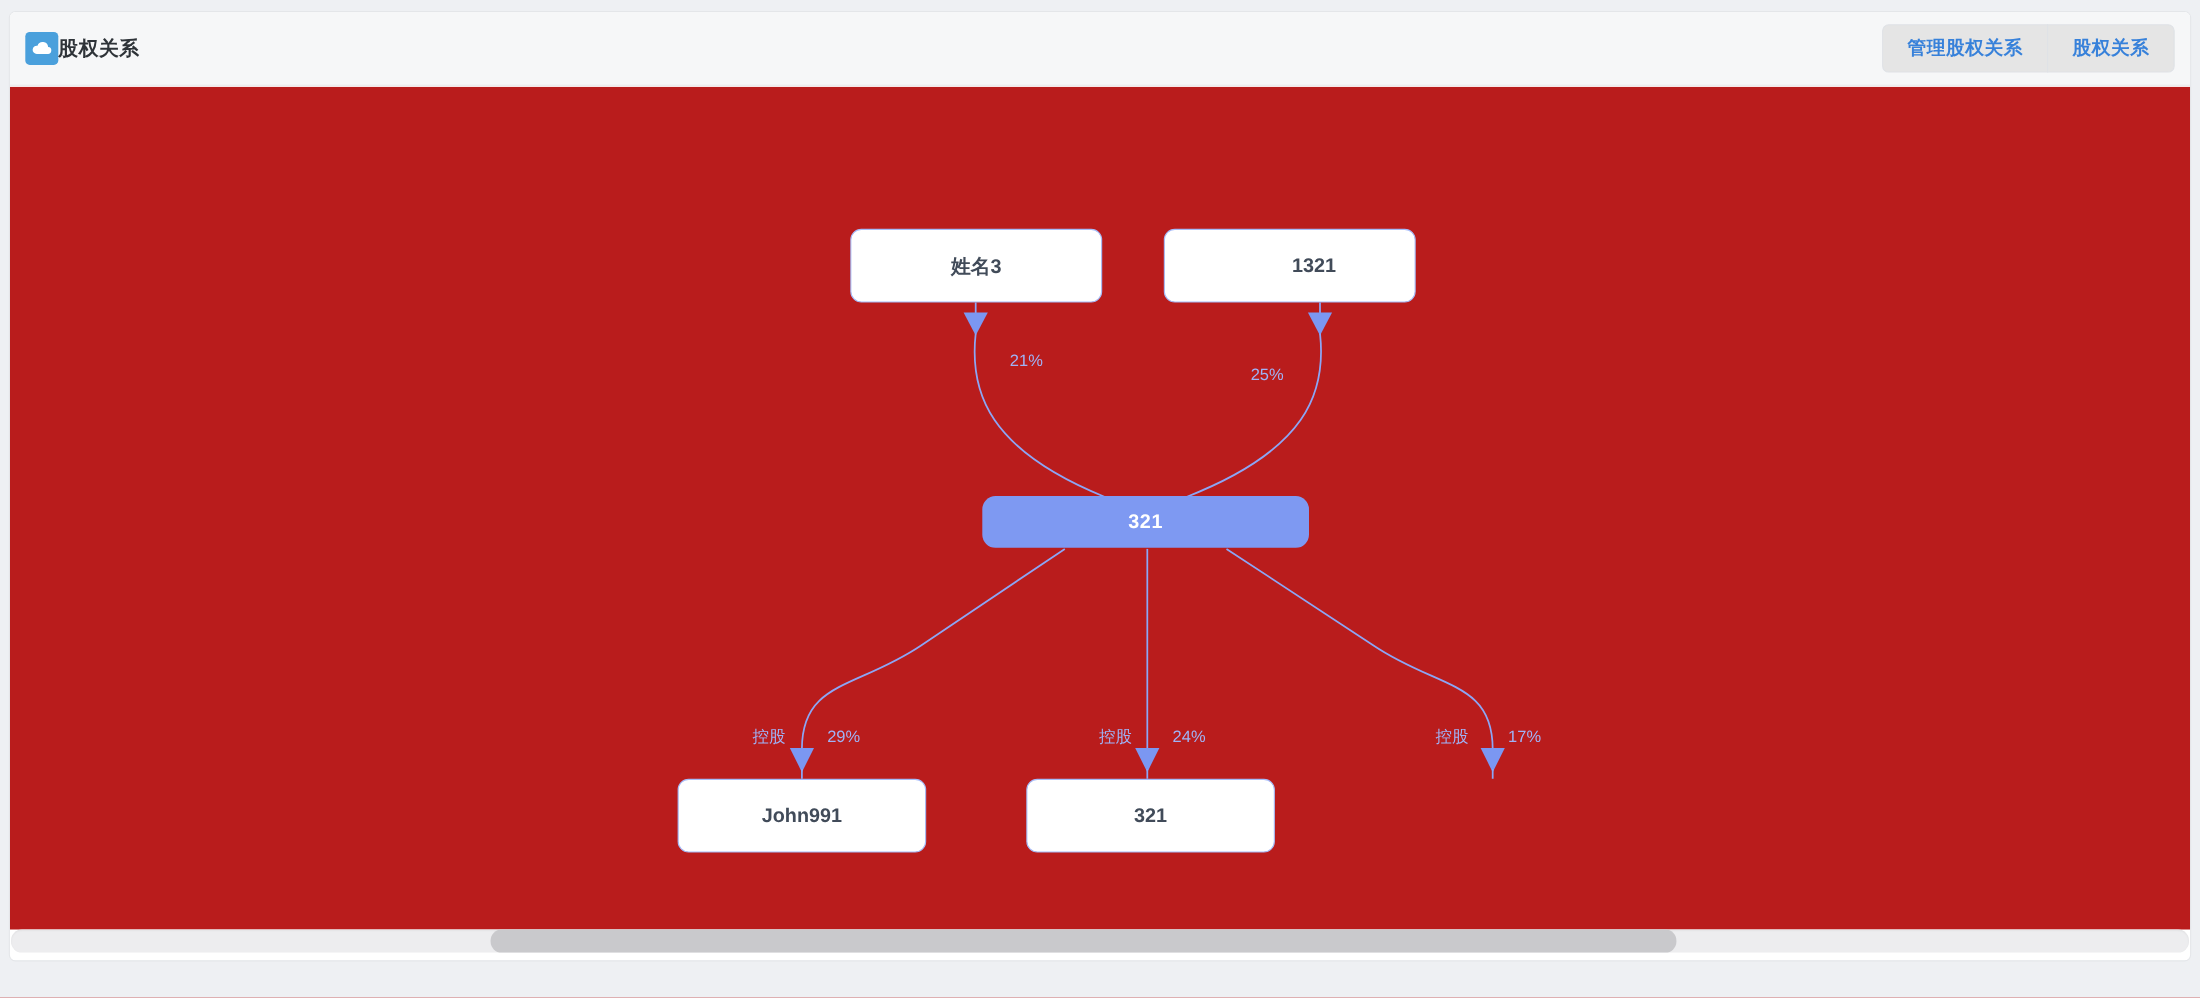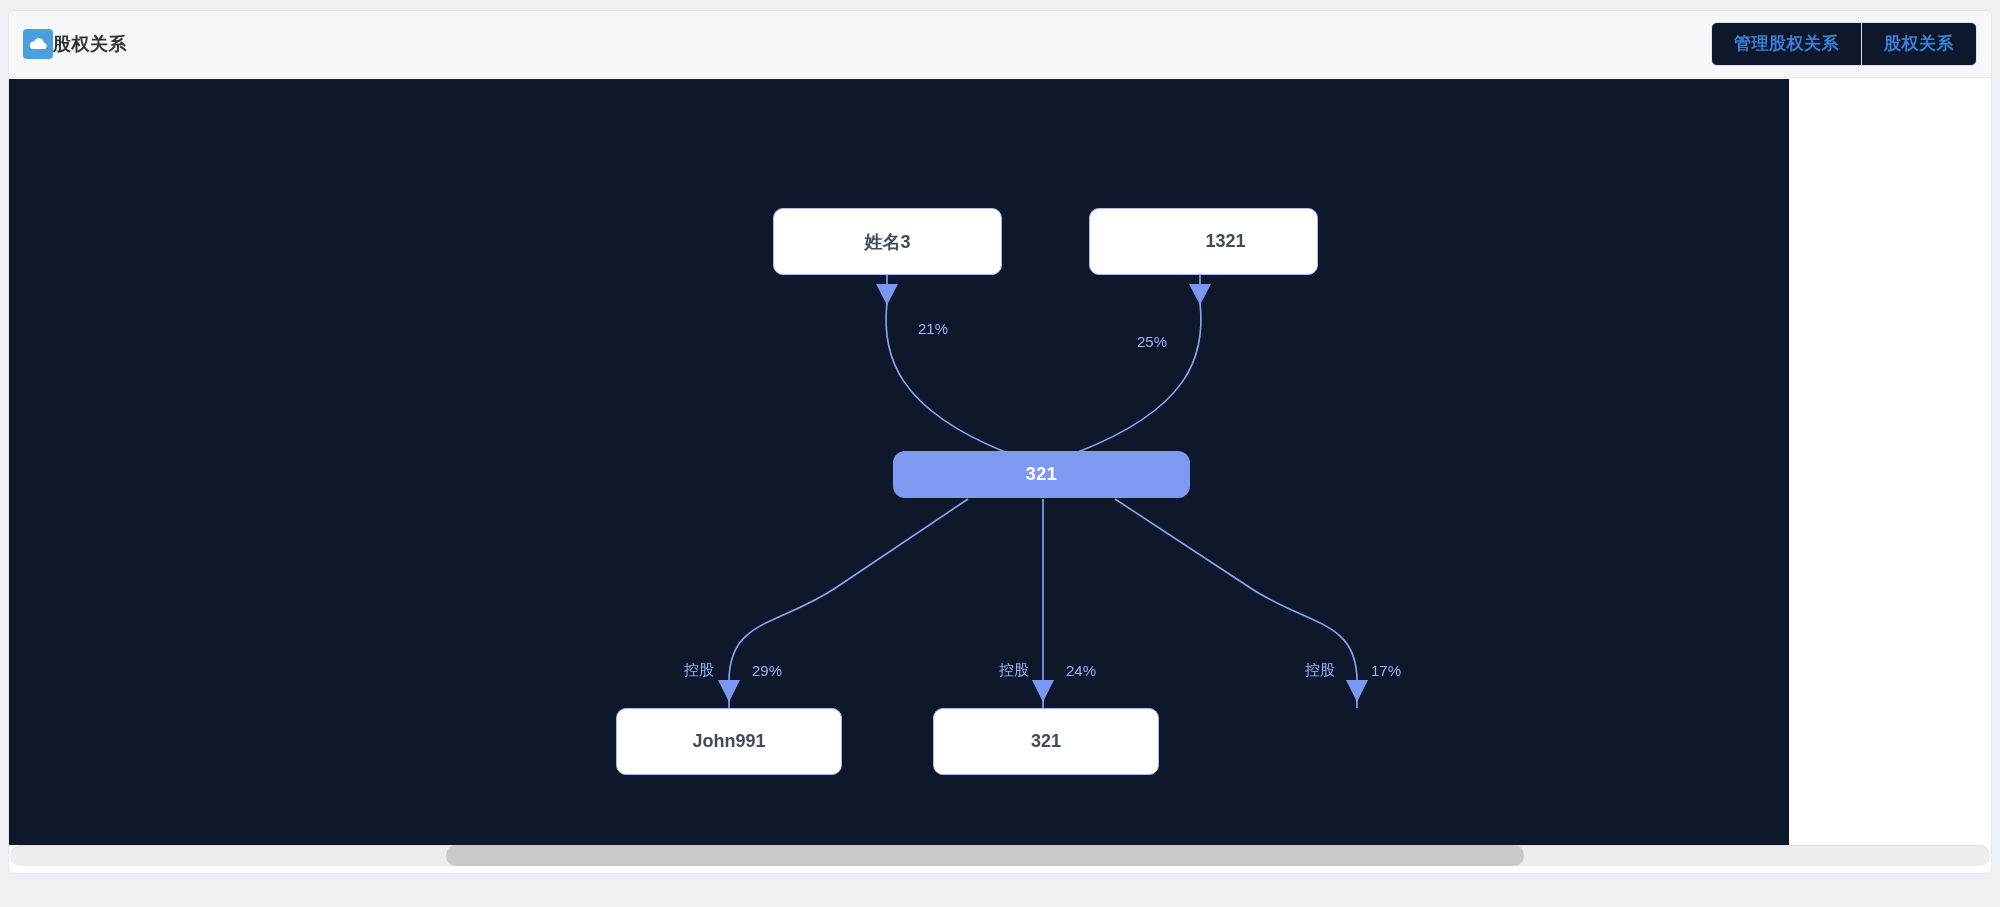--- a/index.html
+++ b/index.html
@@ -22,28 +22,28 @@
   }
   .header-left{display:flex;align-items:center;}
   .app-icon{
     width:30px;height:30px;border-radius:4px;background:#4aa0dc;
     display:flex;align-items:center;justify-content:center;flex:0 0 auto;
   }
   .app-icon svg{width:20px;height:20px;display:block;}
   .title{font-size:18px;font-weight:700;color:#2e3338;letter-spacing:.5px;}
   .btn-group{display:flex;}
   .btn{
-    height:44px;background:#0f172a;border:1px solid #dfe2e6;
+    height:44px;background:#e5e5e5;border:1px solid #dfe2e6;
     color:#3781da;font-weight:700;font-size:17px;line-height:42px;
     padding:0 22px;cursor:pointer;letter-spacing:.5px;
     font-family:"Liberation Sans","DejaVu Sans",sans-serif;
   }
   .btn.first{border-radius:6px 0 0 6px;}
   .btn.last{border-radius:0 6px 6px 0;margin-left:-1px;}
-  .canvas{position:absolute;left:0;top:68px;width:1780px;height:766px;background:#0f172a;}
+  .canvas{position:absolute;left:0;top:68px;width:1982px;height:766px;background:#b91c1c;}
   .edges{position:absolute;left:0;top:0;width:1982px;height:766px;}
   .edge{stroke:#8ca6f5;stroke-width:1.6;fill:none;}
   .arrowhead{fill:#7b97f2;stroke:none;}
   .node{
     position:absolute;background:#fff;border:1.5px solid #a5bbf8;border-radius:10px;
     display:flex;align-items:center;justify-content:center;box-sizing:border-box;
     font-size:18px;color:#414b59;font-weight:600;cursor:pointer;
   }
   .node.primary{
     background:#7e99f2;border:none;border-radius:12px;color:#ffffff;
@@ -102,21 +102,21 @@
       <path class="edge" d="M1034 420 L1034 602"></path>
       <path class="arrowhead" d="M1023 601 L1045 601 L1034 623 Z"></path>
       <path class="edge" d="M1034 620 L1034 629"></path>
 
       <path class="edge" d="M1106 420 L1240 508 C1298 547 1348 540 1348 602"></path>
       <path class="arrowhead" d="M1337 601 L1359 601 L1348 623 Z"></path>
       <path class="edge" d="M1348 620 L1348 629"></path>
     </svg>
 
     <div class="node" style="left:764px;top:129px;width:229px;height:67px;">姓名3</div>
-    <div class="node" style="left:1080px;top:129px;width:229px;height:67px;padding-left:44px;">1321</div>
+    <div class="node" style="left:1049px;top:129px;width:229px;height:67px;padding-left:44px;">1321</div>
     <div class="node primary" style="left:884px;top:372px;width:297px;height:47px;">321</div>
     <div class="node" style="left:607px;top:629px;width:226px;height:67px;">John991</div>
     <div class="node" style="left:924px;top:629px;width:226px;height:67px;">321</div>
 
     <span class="elabel" style="left:924px;top:249px;">21%</span>
     <span class="elabel" style="left:1143px;top:262px;">25%</span>
 
     <span class="elabel" style="left:690px;top:591px;">控股</span>
     <span class="elabel" style="left:758px;top:591px;">29%</span>
 

